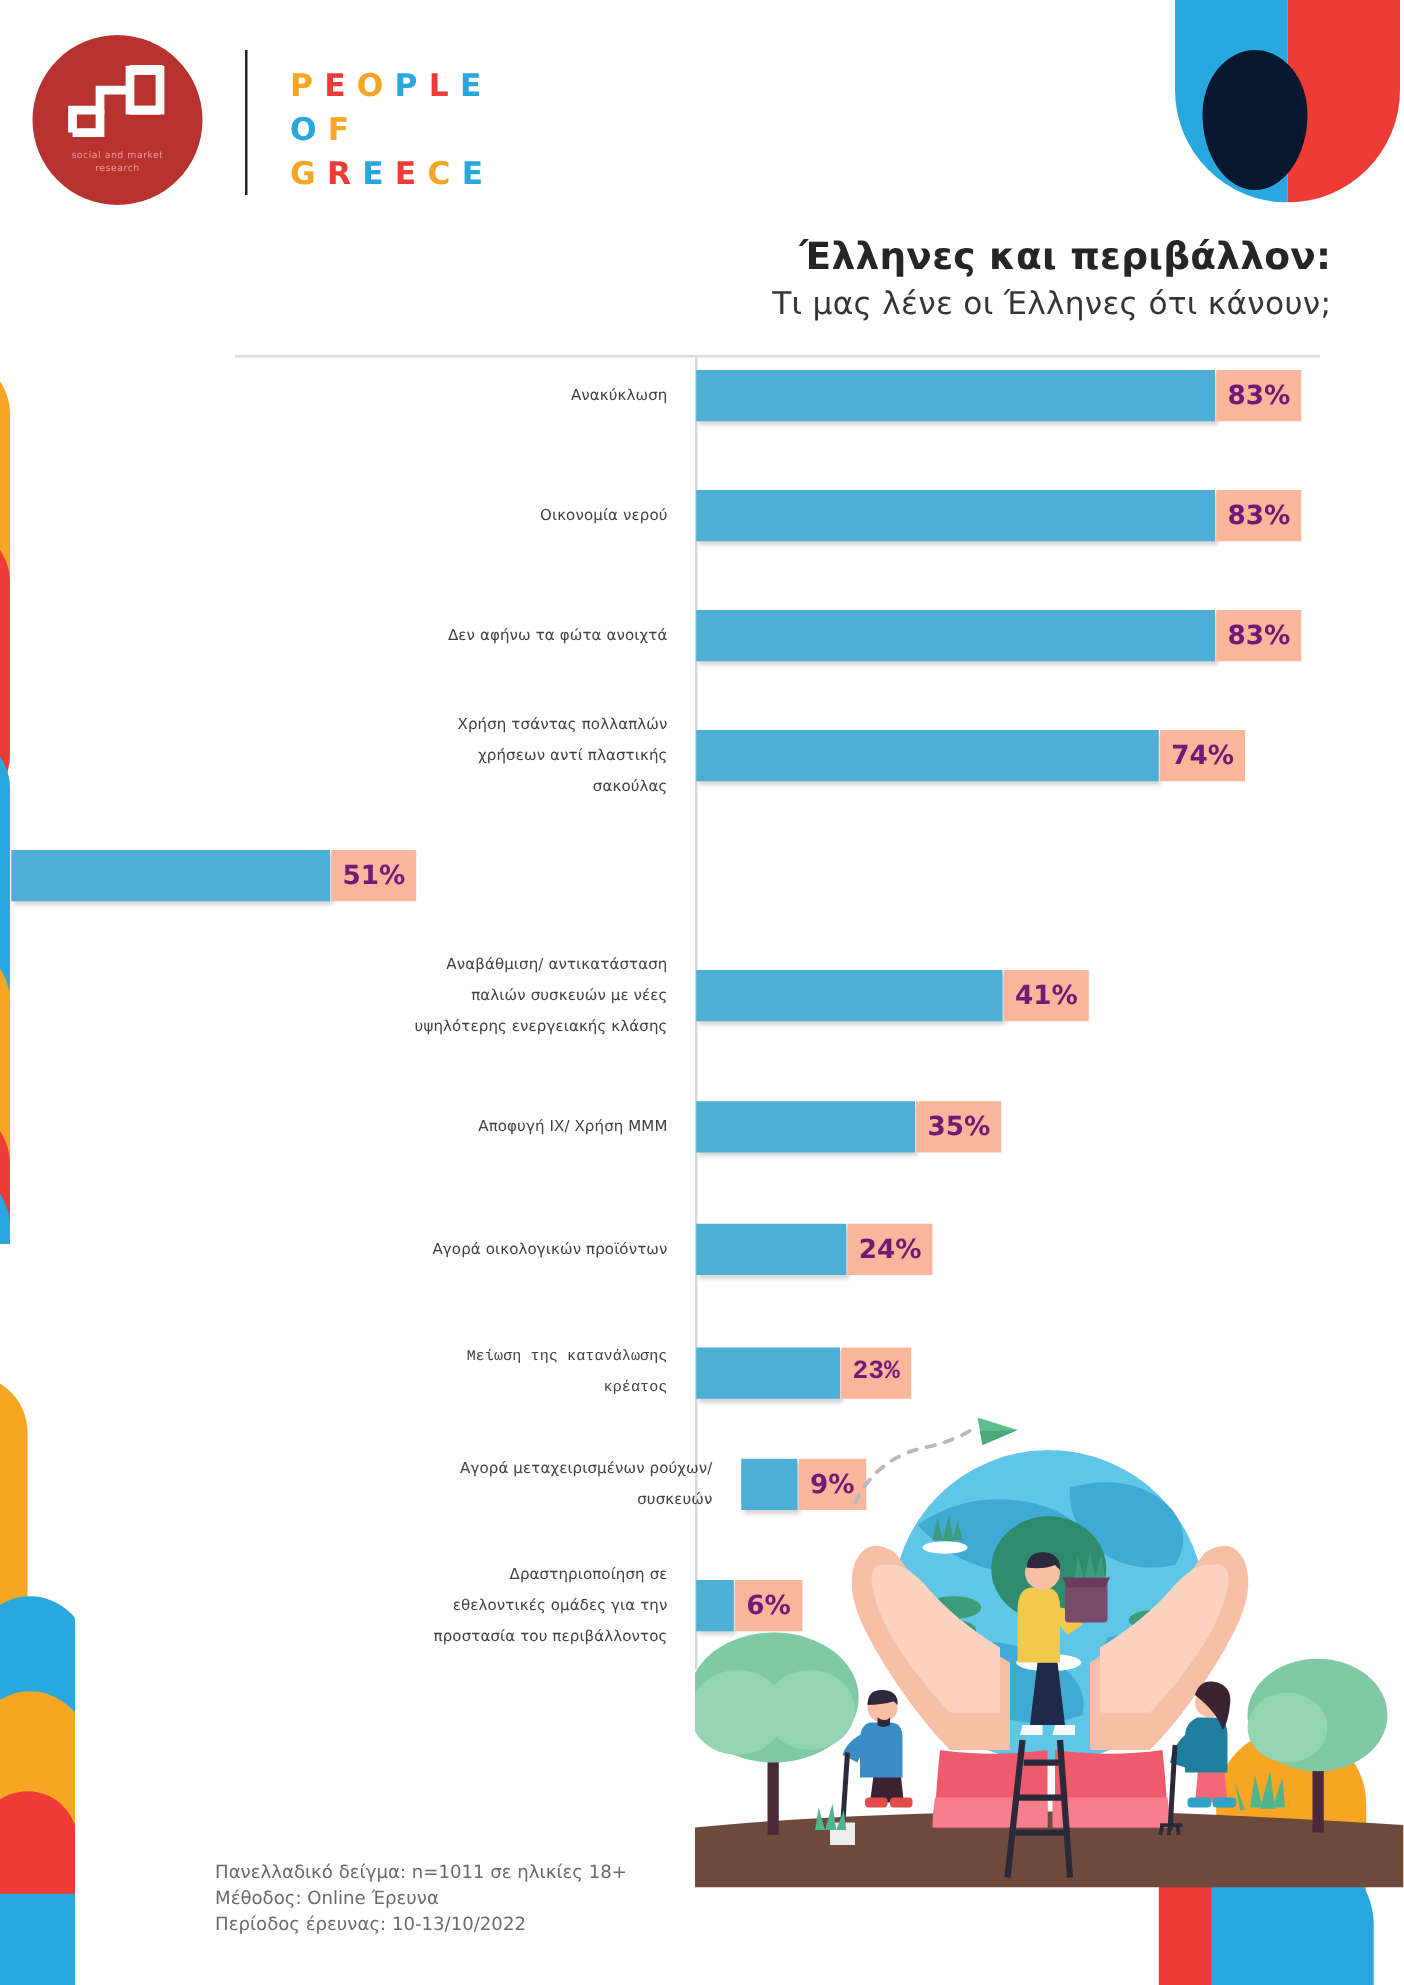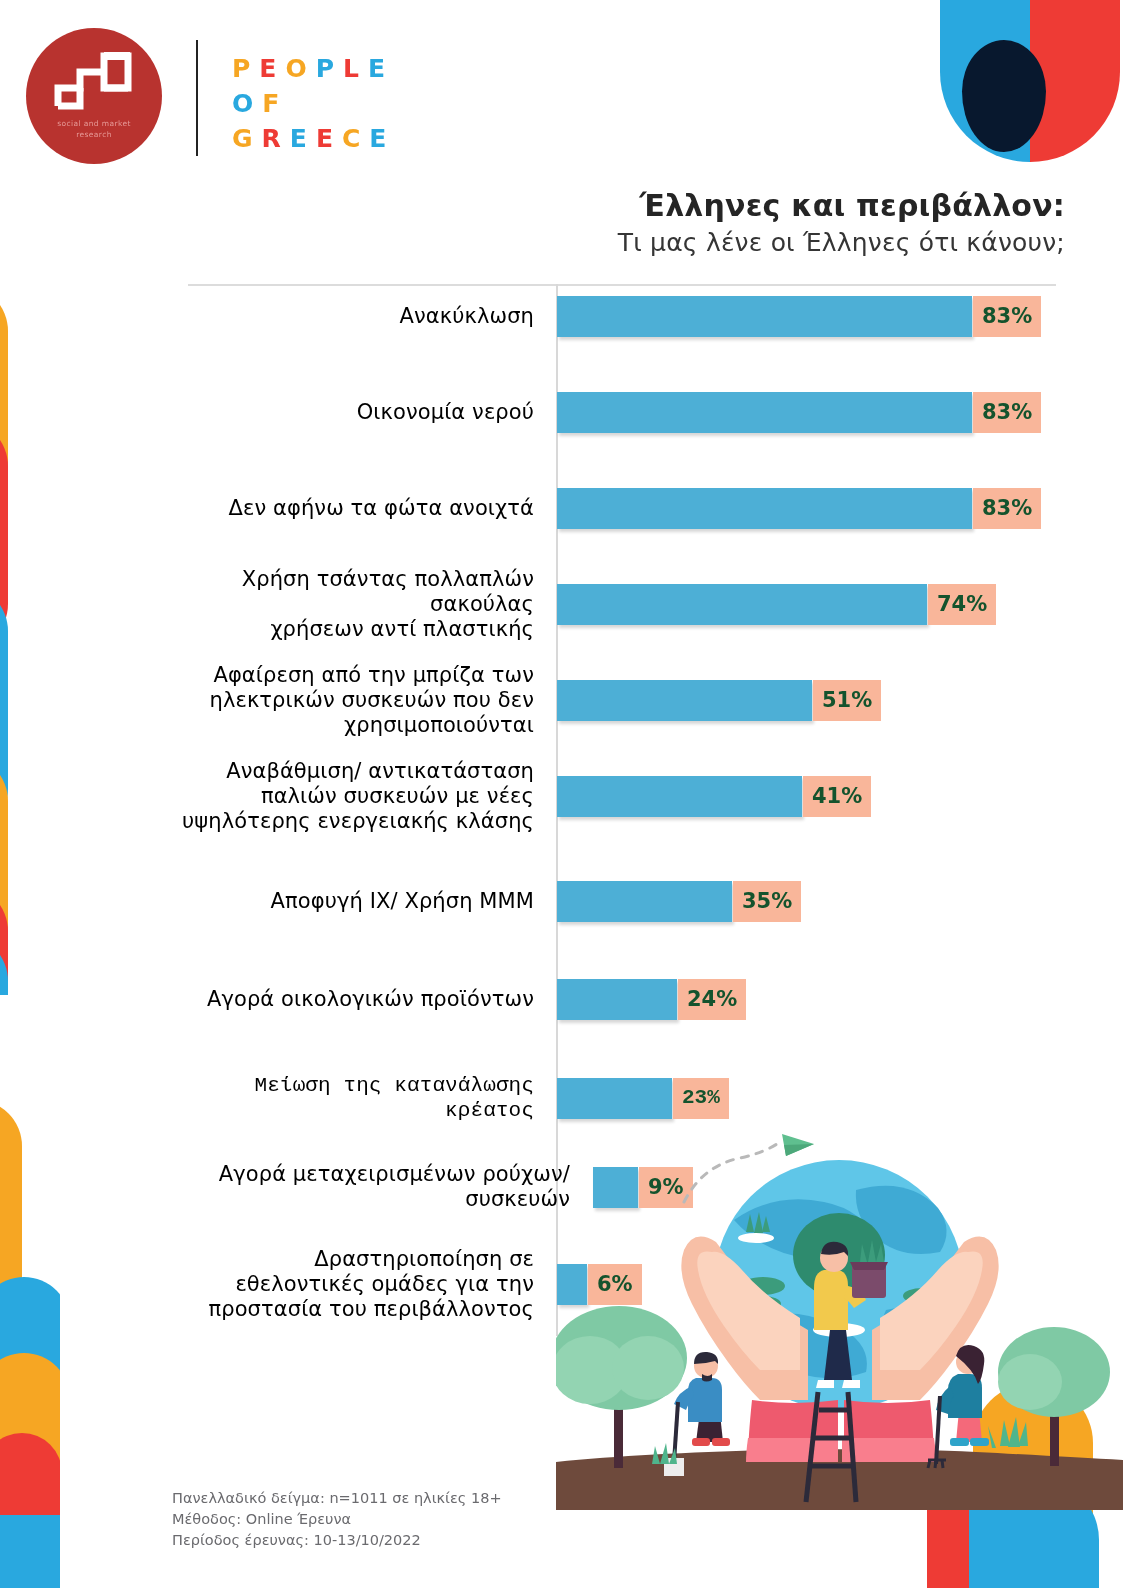--- a/index.html
+++ b/index.html
@@ -38,24 +38,24 @@
     font-size:30px;font-weight:bold;color:#252525;letter-spacing:.2px;}
   .subtitle{position:absolute;right:58px;top:228px;text-align:right;width:700px;
     font-size:25px;color:#353535;letter-spacing:.2px;}
 
   
   .chart{position:absolute;left:0;top:284px;width:1060px;}
   .axis{position:absolute;left:556px;top:0;width:1.5px;height:1052px;background:#d8d8d8;}
   .axis-top{position:absolute;left:188px;top:0;width:868px;height:1.5px;background:#dcdcdc;}
   .row{position:absolute;left:0;width:1060px;display:flex;align-items:center;}
   .lbl{width:548px;text-align:right;padding-right:14px;box-sizing:border-box;
-    color:#000000;font-size:21px;line-height:25px;letter-spacing:.1px;}
+    color:#404040;font-size:12px;line-height:25px;letter-spacing:.1px;}
   .barwrap{position:relative;display:flex;align-items:center;margin-left:9px;}
   .bar{height:41px;background:#4DAFD6;box-shadow:2px 3px 3px rgba(0,0,0,.16);}
-  .val{background:#F9B69A;color:#14532d;font-weight:bold;font-size:21px;
+  .val{background:#F9B69A;color:#701a75;font-weight:bold;font-size:21px;
     padding:7px 9px 8px 9px;line-height:26px;margin-left:1px;white-space:nowrap;}
 
   
   .illus{position:absolute;left:556px;top:1090px;width:567px;height:420px;}
 
   
   .footer{position:absolute;left:172px;top:1488px;color:#6a6a6e;
     font-size:14.5px;line-height:21px;}
   .tagline{position:absolute;left:672px;top:1492px;color:#B01F36;
     font-size:28px;font-weight:bold;letter-spacing:.3px;}
@@ -166,34 +166,29 @@
             <div>Δεν αφήνω τα φώτα ανοιχτά</div>
           </div>
           <div class="barwrap">
             <div class="bar" style="width: 415px; background: rgb(77, 175, 214);"></div>
             <div class="val" style="background: rgb(249, 182, 154);">83%</div>
           </div>
         </div>
         <div class="row" style="top: 320px; height: 46px; transform: translateY(-23px);">
           <div class="lbl">
             <div>Χρήση τσάντας πολλαπλών</div>
+            <div>χρήσεων αντί πλαστικής</div>
             <div>σακούλας</div>
-            <div>χρήσεων αντί πλαστικής</div>
           </div>
           <div class="barwrap">
             <div class="bar" style="width: 370px; background: rgb(77, 175, 214);"></div>
             <div class="val" style="background: rgb(249, 182, 154);">74%</div>
           </div>
         </div>
         <div class="row" style="top: 416px; height: 46px; transform: translateY(-23px);">
-          <div class="lbl">
-            <div>Αφαίρεση από την μπρίζα των</div>
-            <div>ηλεκτρικών συσκευών που δεν</div>
-            <div>χρησιμοποιούνται</div>
-          </div>
           <div class="barwrap">
             <div class="bar" style="width: 255px; background: rgb(77, 175, 214);"></div>
             <div class="val" style="background: rgb(249, 182, 154);">51%</div>
           </div>
         </div>
         <div class="row" style="top: 512px; height: 46px; transform: translateY(-23px);">
           <div class="lbl">
             <div>Αναβάθμιση/ αντικατάσταση</div>
             <div>παλιών συσκευών με νέες</div>
             <div>υψηλότερης ενεργειακής κλάσης</div>

